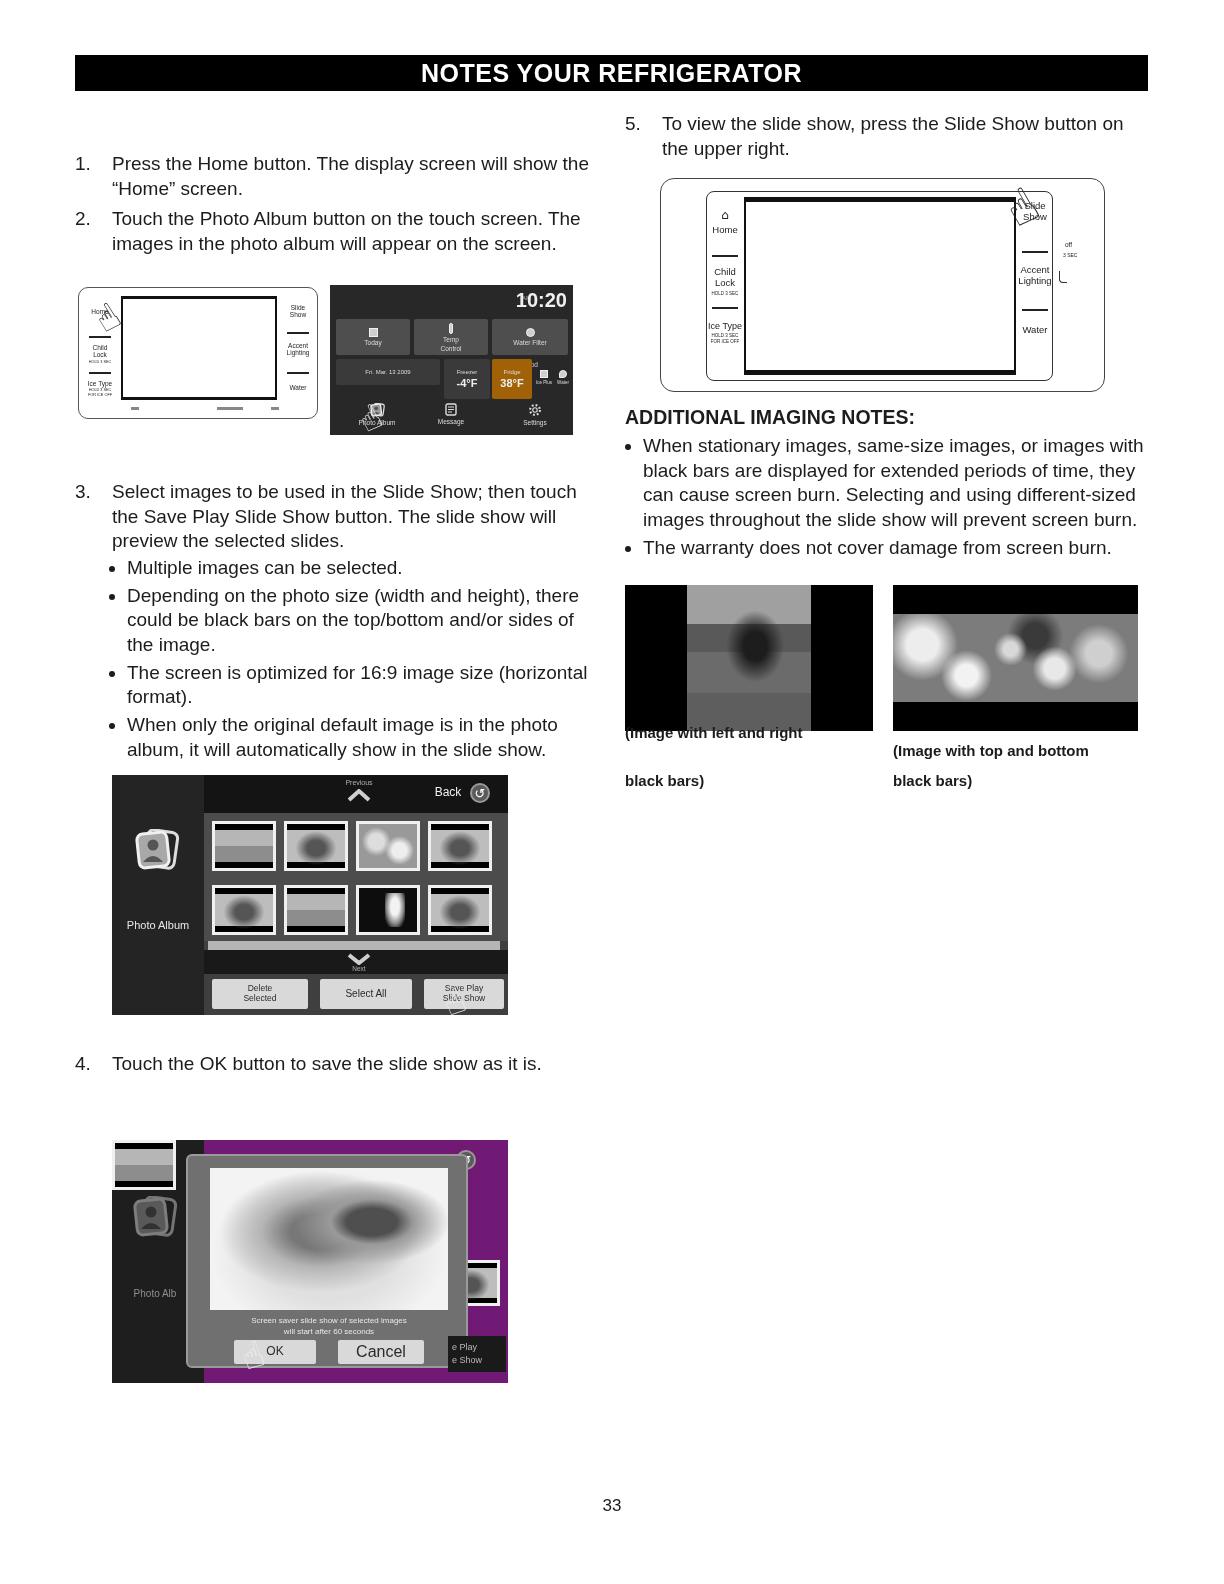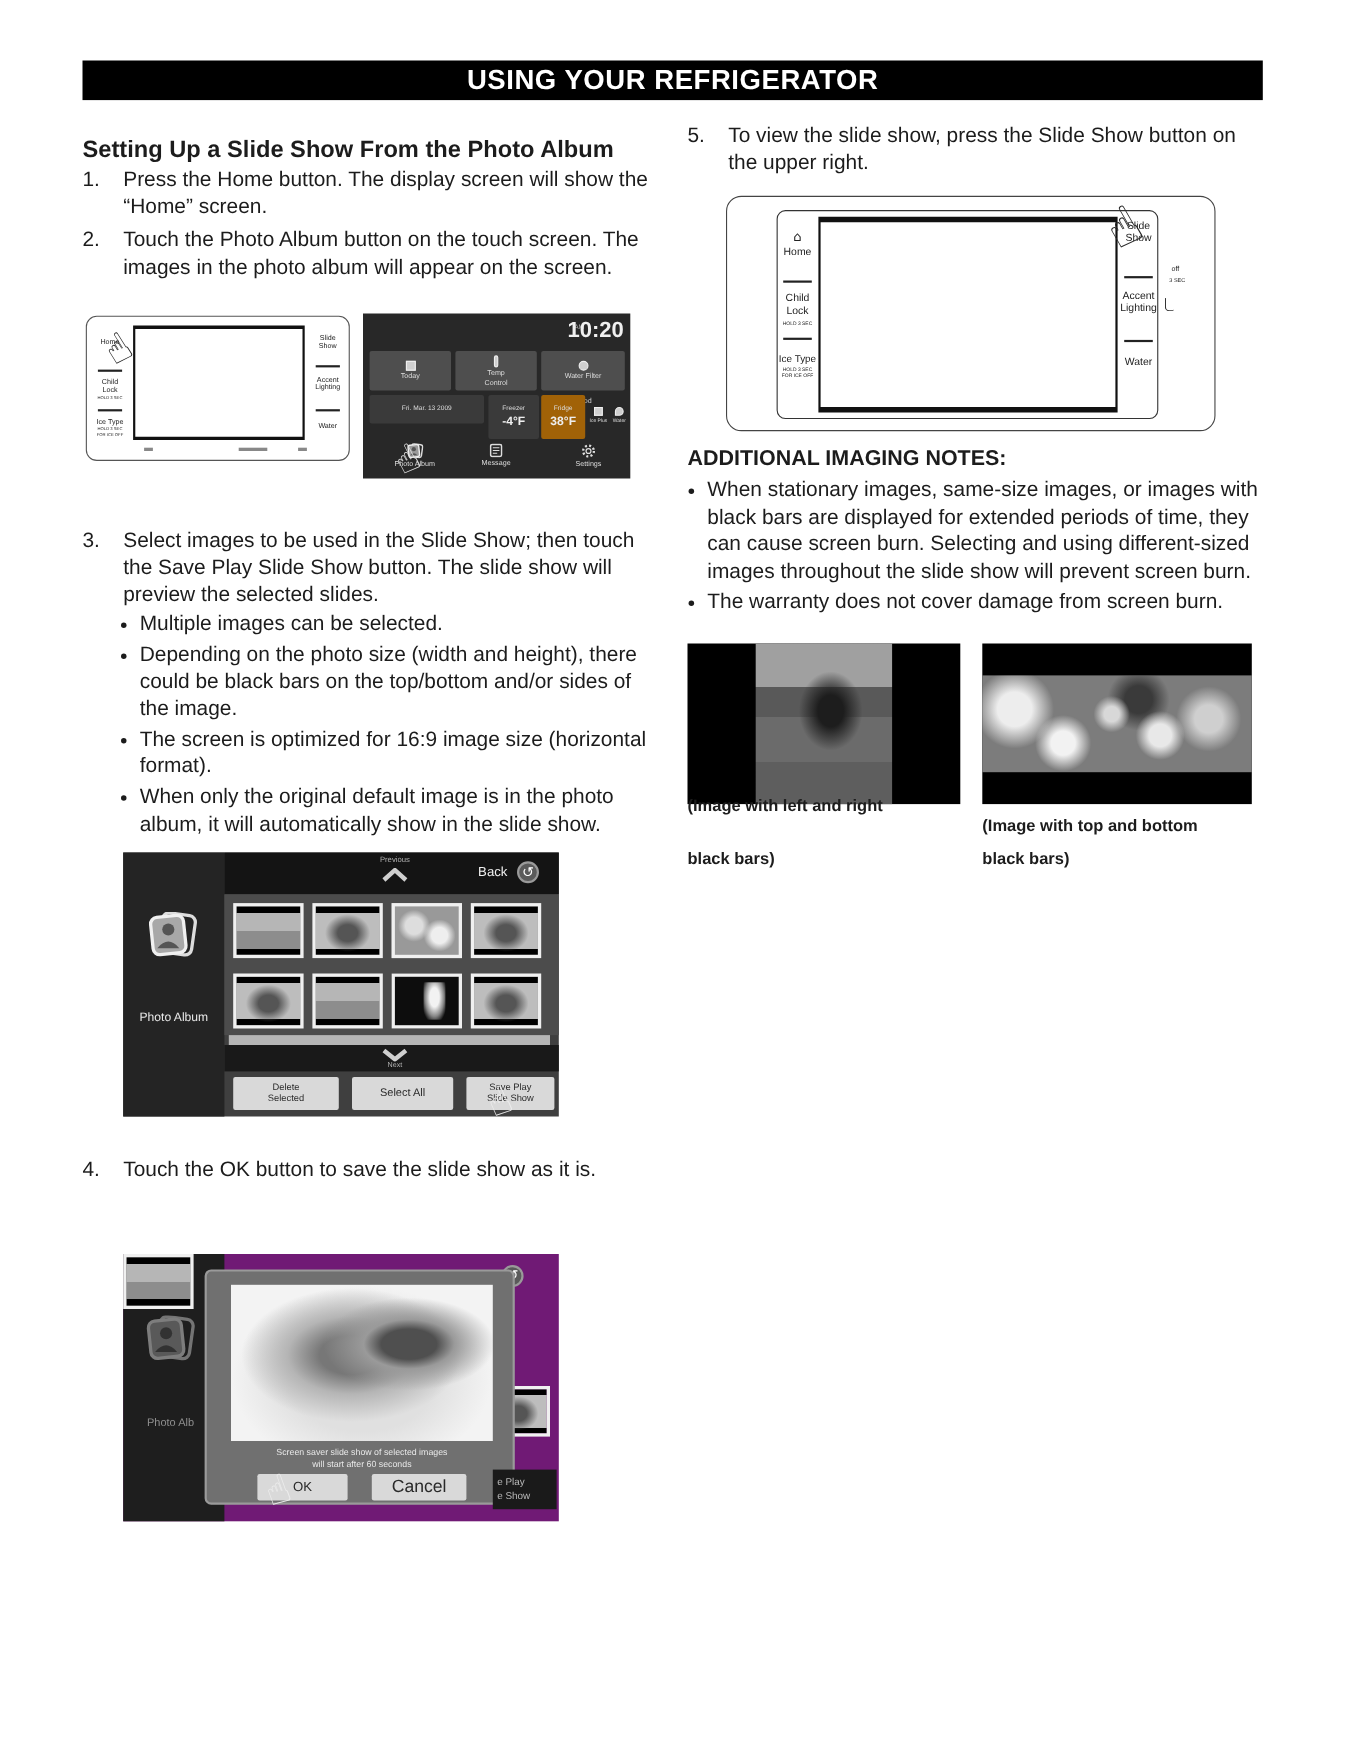--- a/index.html
+++ b/index.html
@@ -76,24 +76,23 @@
         radial-gradient(ellipse at 46% 45%, #777 0 16%, #b5b5b5 32%, transparent 55%),
         radial-gradient(ellipse at 50% 60%, #e0e0e0 0 40%, transparent 70%),
         #f3f3f3; }
 </style>
 </head>
 <body>
 
 <div class="page">
 
   <header class="banner">
-    <span>USING YOUR REFRIGERATOR</span>
+    <span>NOTES YOUR REFRIGERATOR</span>
   </header>
 
-  <h1 class="heading" style="left:75px; top:110px;">Setting Up a Slide Show From the Photo Album</h1>
 
   <div class="step" style="left:75px; top:152px; width:527px;">
     <span class="num">1.</span>
     <span class="txt">Press the Home button. The display screen will show the “Home” screen.</span>
   </div>
 
   <div class="step" style="left:75px; top:207px; width:527px;">
     <span class="num">2.</span>
     <span class="txt">Touch the Photo Album button on the touch screen. The images in the photo album will appear on the screen.</span>
   </div>
@@ -358,14 +357,15 @@
   </div>
   <div class="fig photo-tb" style="left:893px; top:585px; width:245px; height:146px;">
     <div class="inner"></div>
   </div>
 
   <div class="caption" style="left:625px; top:725px;">(Image with left and right</div>
   <div class="caption" style="left:625px; top:773px;">black bars)</div>
   <div class="caption" style="left:893px; top:743px;">(Image with top and bottom</div>
   <div class="caption" style="left:893px; top:773px;">black bars)</div>
 
+  <div class="pagenum" style="top:1496px;">33</div>
 
 </div>
 
 </body></html>

